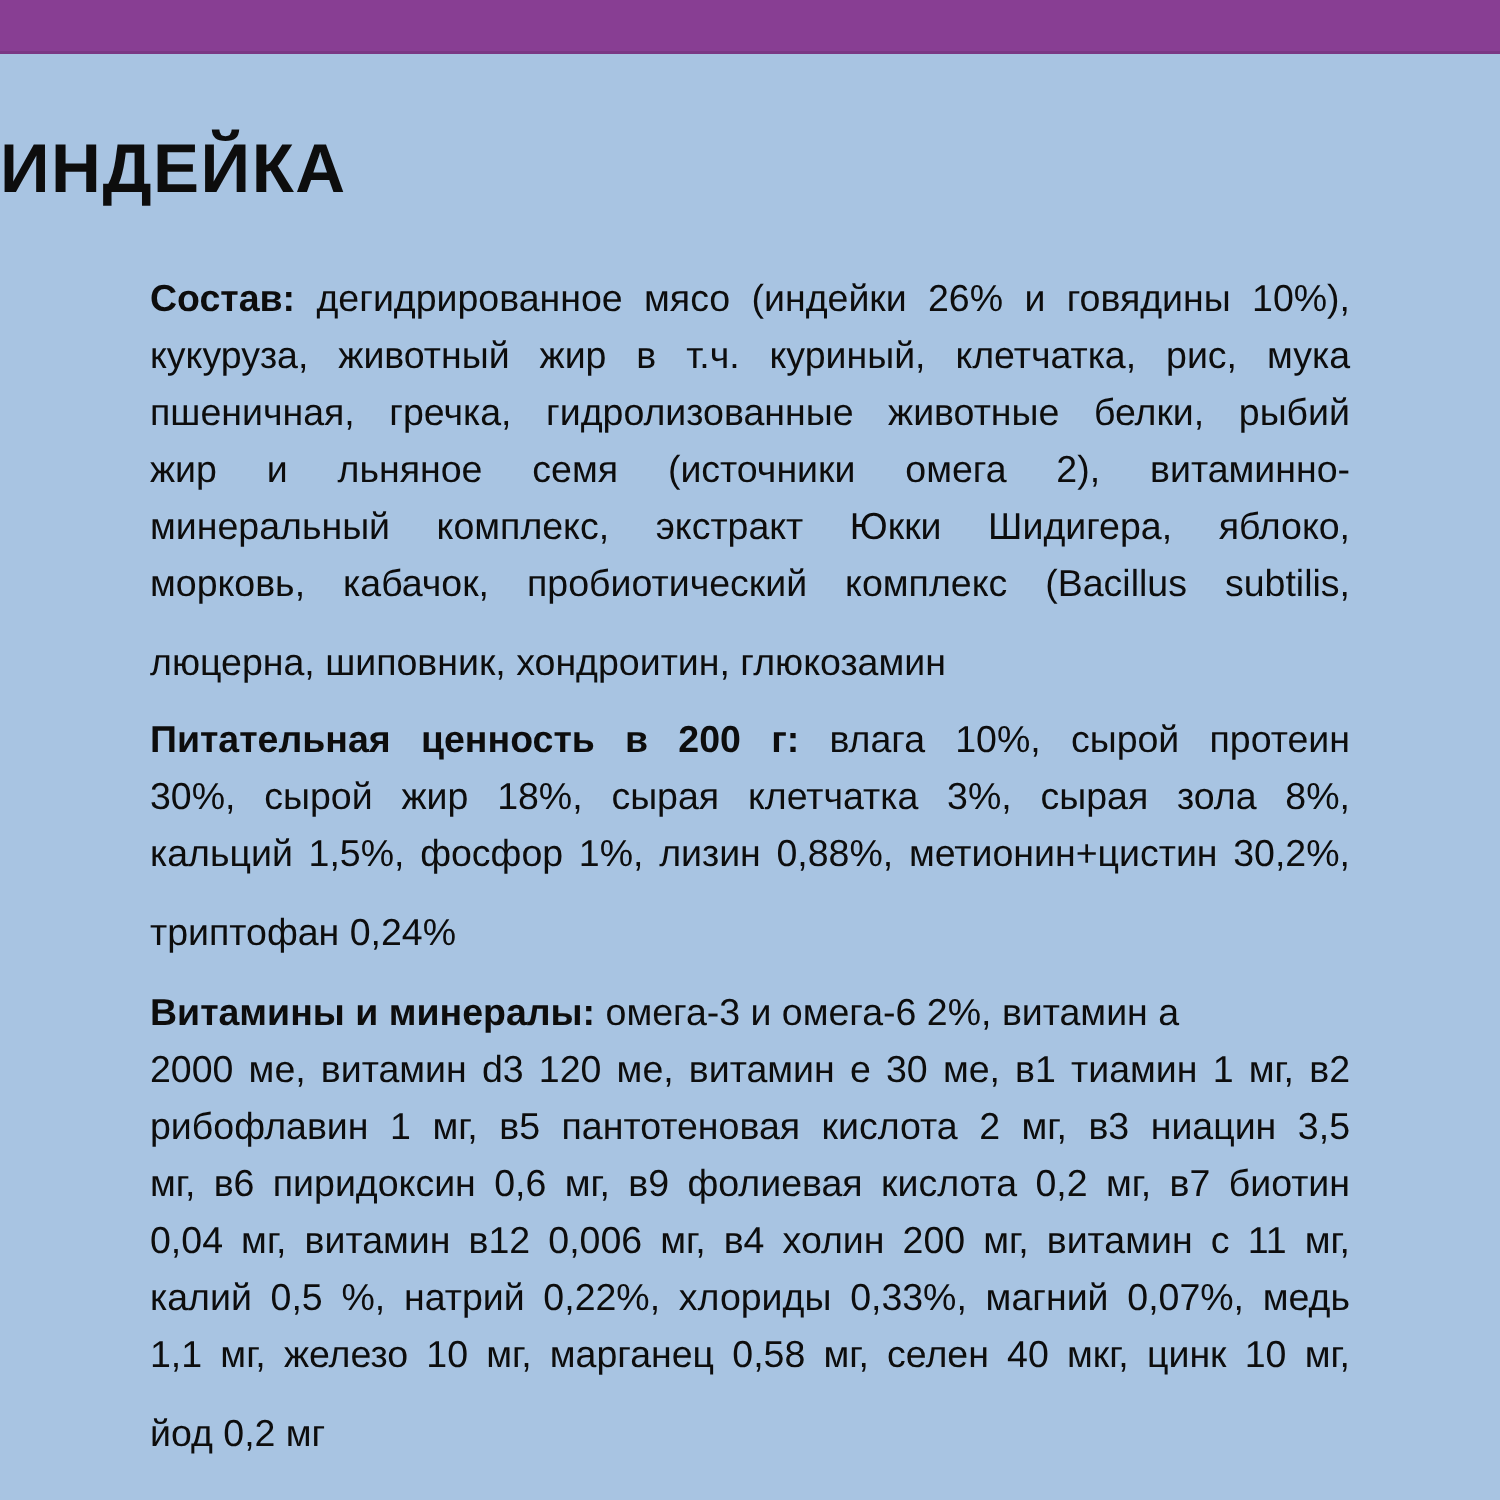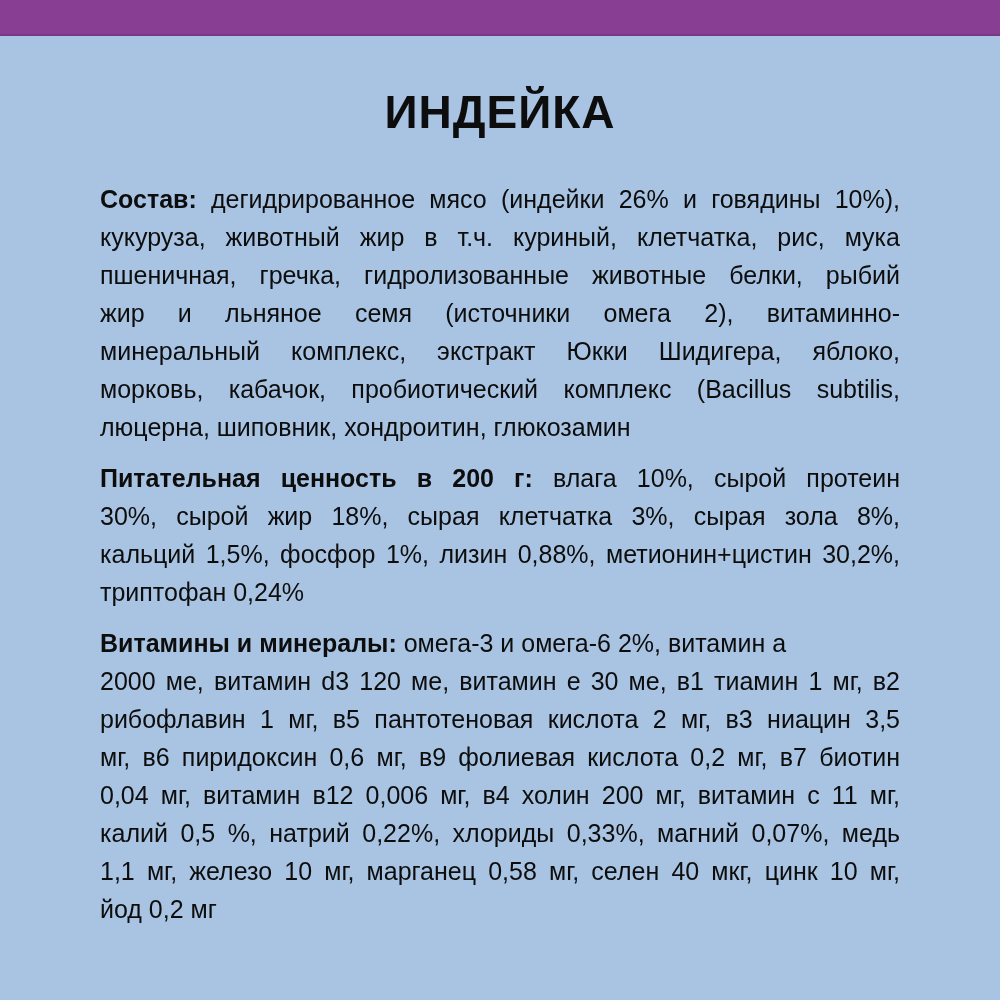--- a/index.html
+++ b/index.html
@@ -16,21 +16,20 @@
     overflow: hidden;
   }
   .header-bar {
     width: 100%;
     height: 36px;
     border-bottom: 2px solid rgba(0,0,0,0.10);
     box-sizing: border-box;
   }
   .title {
     margin-top: 52px;
-    text-align: center;
     font-size: 46px;
     line-height: 48px;
     font-weight: bold;
     letter-spacing: 1px;
   }
   .content {
     width: 800px;
     margin: 44px auto 0 auto;
   }
   .paragraph {
@@ -39,20 +38,21 @@
   .line {
     font-size: 25px;
     line-height: 38px;
     text-align: justify;
     text-align-last: justify;
     text-justify: inter-word;
     white-space: normal;
   }
   .line.no-stretch {
     text-align-last: left;
+    margin-top: 15px;
   }
   .line b {
     font-weight: bold;
   }
 </style>
 </head>
 <body>
 
 <div class="page" style="background: rgb(168, 196, 226); color: rgb(13, 13, 13);">
   <div class="header-bar" style="background: rgb(136, 62, 147);"></div>

